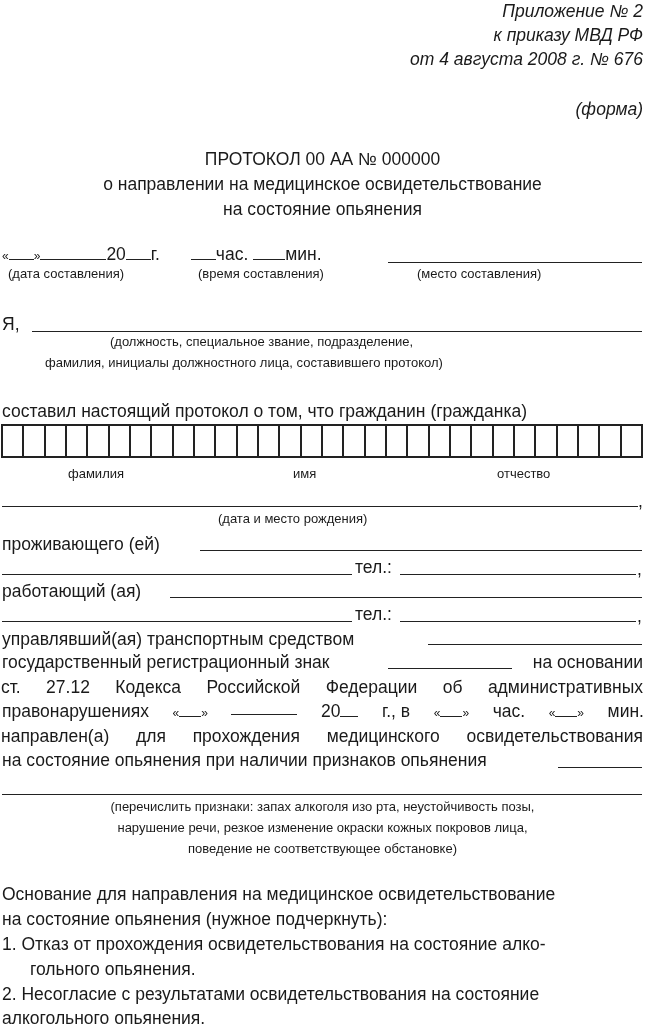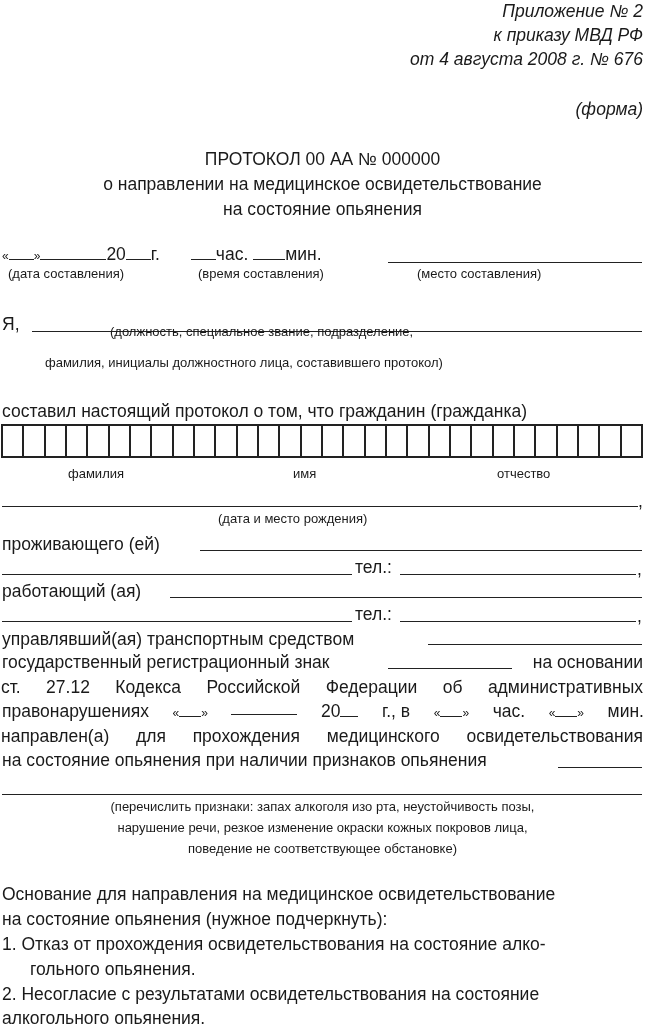--- a/index.html
+++ b/index.html
@@ -34,21 +34,21 @@
   <span style="font-size:12px;">«</span><span class="u" style="width:25px;"></span><span style="font-size:12px;">»</span><span class="u" style="width:66px;"></span><span>20</span><span class="u" style="width:25px;"></span><span>г.</span>
   <span style="display:inline-block; width:26px;"></span><span class="u" style="width:25px;"></span><span>час.</span>&nbsp;<span class="u" style="width:32px;"></span><span>мин.</span>
 </div>
 <div class="line" style="top:262px; left:388px; width:254px;"></div>
 <div class="abs t15" style="top:264px; left:8px;">(дата составления)</div>
 <div class="abs t15" style="top:264px; left:198px;">(время составления)</div>
 <div class="abs t15" style="top:264px; left:417px;">(место составления)</div>
 
 <div class="abs t17" style="top:313px; left:2px;">Я,</div>
 <div class="line" style="top:331px; left:32px; width:610px;"></div>
-<div class="abs t15" style="top:322px; left:110px;">(должность, специальное звание, подразделение,</div>
+<div class="abs t15" style="top:332px; left:110px;">(должность, специальное звание, подразделение,</div>
 <div class="abs t15" style="top:353px; left:45px;">фамилия, инициалы должностного лица, составившего протокол)</div>
 
 <div class="abs t17" style="top:400px; left:2px;">составил настоящий протокол о том, что гражданин (гражданка)</div>
 <div class="grid" id="name-grid">
     <div class="cell"></div>
     <div class="cell"></div>
     <div class="cell"></div>
     <div class="cell"></div>
     <div class="cell"></div>
     <div class="cell"></div>

